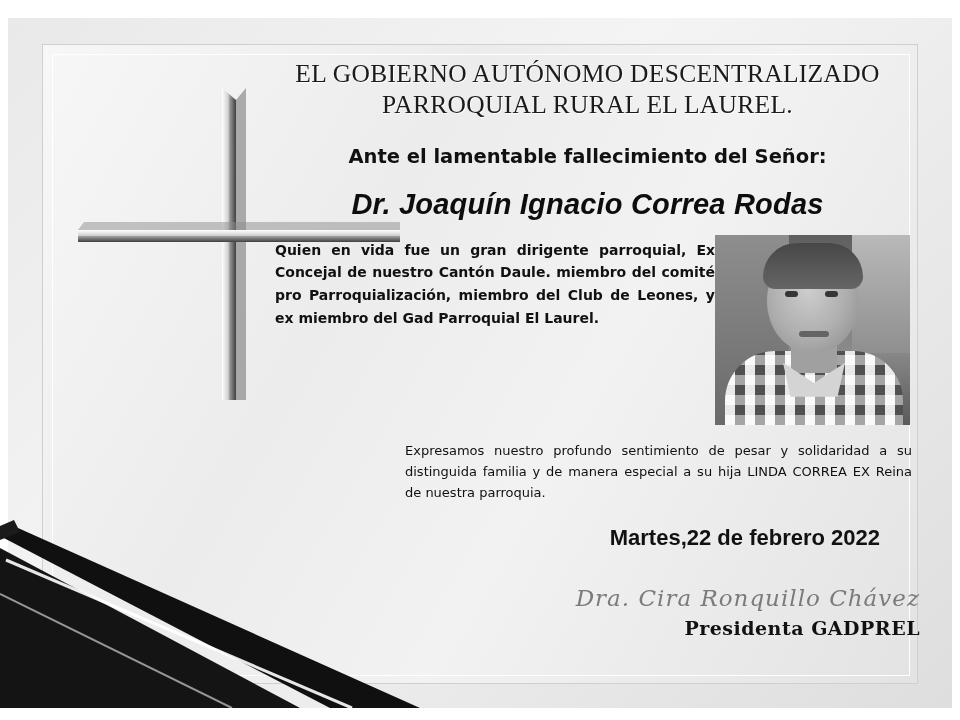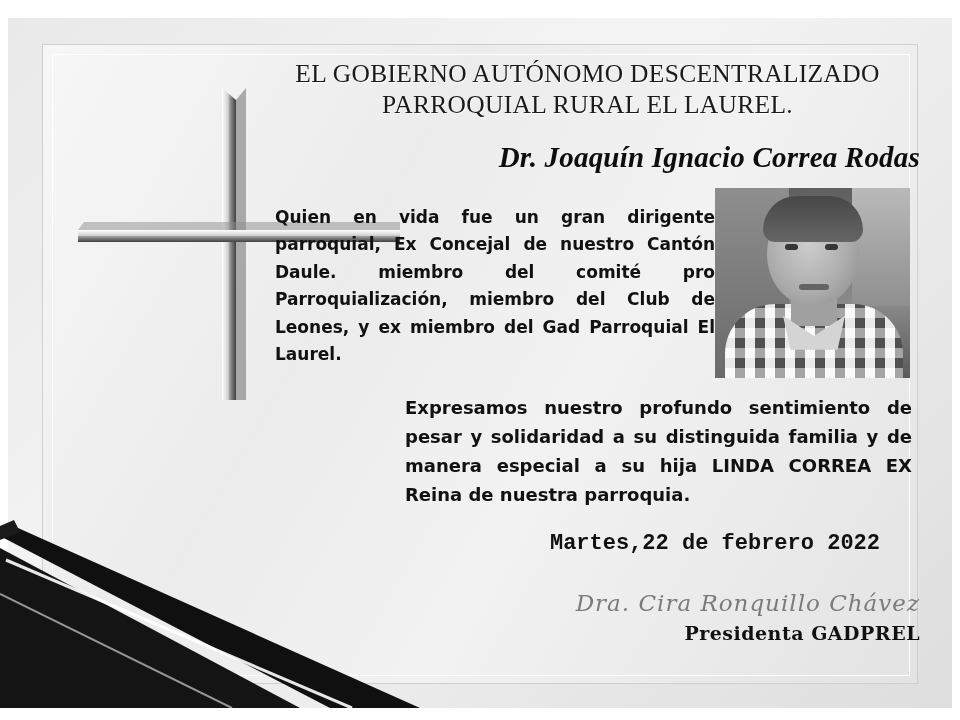--- a/index.html
+++ b/index.html
@@ -83,43 +83,43 @@
   }
   .subtitle {
     text-align: center;
     font-family: "DejaVu Sans", sans-serif;
     font-weight: 700;
     font-size: 19.5px;
     color: #111;
     margin-top: 24px;
   }
   .deceased-name {
-    text-align: right;
-    font-family: Liberation Serif, serif;
+    text-align: center;
+    font-family: Liberation Sans, sans-serif;
     font-style: italic;
     font-weight: 700;
     font-size: 29px;
     color: #0d0d0d;
     margin-top: 20px;
     letter-spacing: 0.2px;
   }
 
   .body-row {
     position: relative;
     margin-top: 18px;
     height: 195px;
   }
   .body-text {
     position: absolute;
     left: 20px;
-    top: 12px;
+    top: 0;
     width: 440px;
     font-family: "DejaVu Sans", sans-serif;
     font-weight: 700;
-    font-size: 17px;
+    font-size: 14px;
     line-height: 1.62;
     color: #111;
     text-align: justify;
   }
   .portrait {
     position: absolute;
     right: 10px;
     top: -4px;
     width: 195px;
     height: 190px;
@@ -181,31 +181,31 @@
     position: absolute; left: 68px; top: 128px; width: 62px; height: 34px;
     background: #d8d4cf;
     clip-path: polygon(0 0, 50% 60%, 100% 0, 88% 100%, 12% 100%);
   }
 
   .closing-text {
     margin-top: 6px;
     padding-left: 150px;
     padding-right: 8px;
     font-family: "DejaVu Sans", sans-serif;
-    font-weight: 700;
-    font-size: 18px;
+    font-weight: 400;
+    font-size: 13px;
     line-height: 1.62;
     color: #111;
     text-align: justify;
   }
   .date-line {
     text-align: right;
     padding-right: 40px;
     margin-top: 22px;
-    font-family: Liberation Mono, monospace;
+    font-family: Liberation Sans, sans-serif;
     font-weight: 700;
     font-size: 22px;
     color: #111;
   }
   .signature {
     text-align: right;
     margin-top: 34px;
     font-family: "DejaVu Serif", serif;
     font-style: italic;
     font-size: 23px;
@@ -261,20 +261,21 @@
       <polyline points="6,152 352,300" fill="none" stroke="#ffffff" stroke-width="3" opacity="0.9"></polyline>
       <polyline points="0,186 232,300" fill="none" stroke="#ffffff" stroke-width="2" opacity="0.55"></polyline>
       <polygon points="0,118 14,112 20,124 0,132" fill="#1b1b1b"></polygon>
     </svg>
   </div>
 
   <div class="content">
 
     <div class="org-title">EL GOBIERNO AUTÓNOMO DESCENTRALIZADO PARROQUIAL RURAL EL LAUREL.</div>
 
+    <div class="subtitle">Ante el lamentable fallecimiento del Señor:</div>
 
     <div class="deceased-name">Dr. Joaquín Ignacio Correa Rodas</div>
 
     <div class="body-row">
       <div class="body-text">Quien en vida fue un gran dirigente parroquial, Ex Concejal de nuestro Cantón Daule. miembro del comité pro Parroquialización, miembro del Club de Leones, y ex miembro del Gad Parroquial El Laurel.</div>
 
       <div class="portrait">
         <div class="bg"></div>
         <div class="wallL"></div>
         <div class="wallR"></div>

